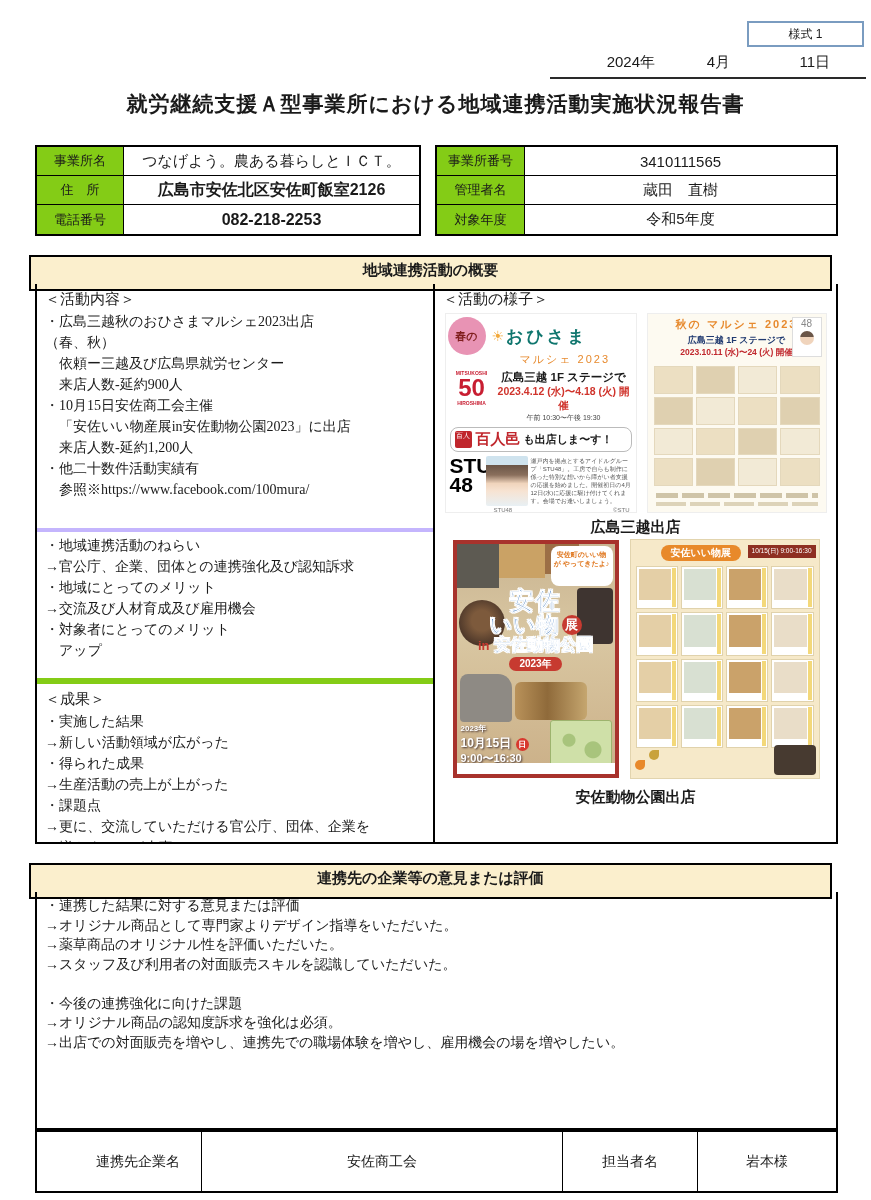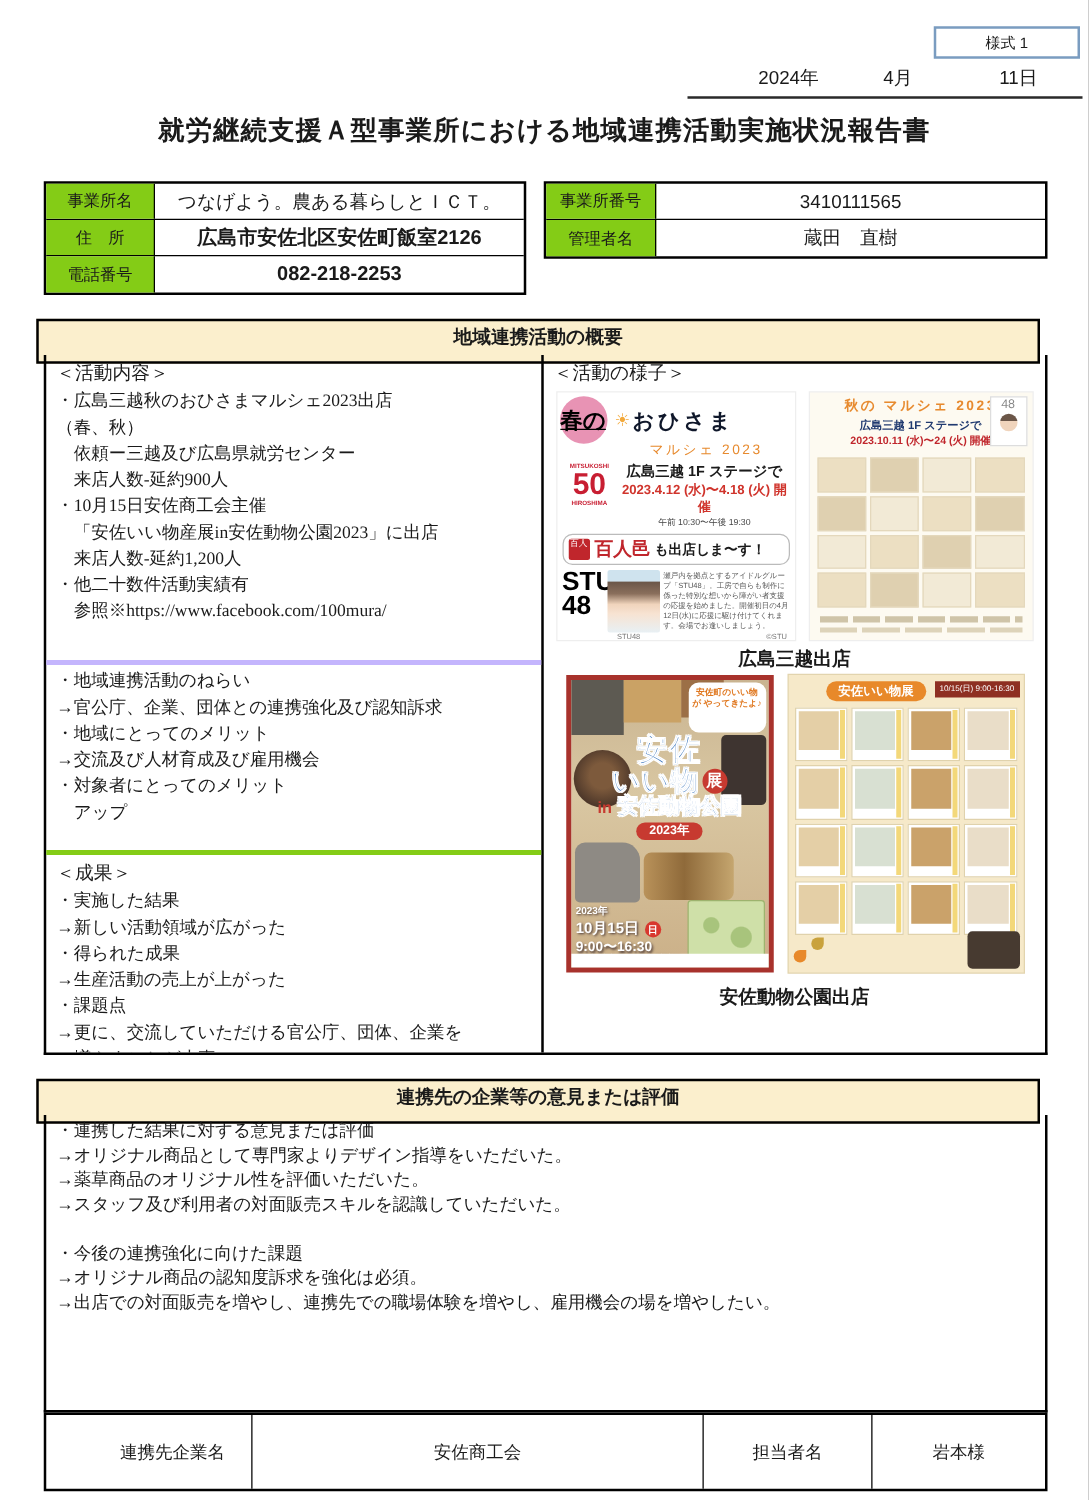--- a/index.html
+++ b/index.html
@@ -38,39 +38,39 @@
 
   
   .band { position:absolute; left:29px; width:803px; height:36px; background:#fbefcd;
     border:2px solid #000; text-align:center; font-size:15px; font-weight:bold; line-height:26px; }
   #overview-band { top:255px; }
   #overview-box { position:absolute; left:35px; top:284px; width:803px; height:560px;
     border:2px solid #000; border-top:none; display:flex; }
   #overview-left { width:398px; border-right:2px solid #000; display:flex; flex-direction:column; }
   .ov-sec { padding:3px 8px 0 8px; overflow:hidden; }
   #sec-activity { height:248px; border-bottom:4px solid #c4b5fd; }
-  #sec-aim      { height:152px; border-bottom:4px solid #84cc16; }
+  #sec-aim      { height:152px; border-bottom:6px solid #84cc16; }
   #sec-results  { flex:1; }
   .sec-heading { font-size:15px; line-height:24px; }
   .ln { font-size:14px; line-height:21px; white-space:pre-wrap; min-height:21px; }
   #overview-right { flex:1; padding:3px 8px; }
 
   
   #flyer-row, #poster-row { display:flex; justify-content:center; gap:12px; margin-top:3px; }
   .photo-caption { text-align:center; font-weight:bold; font-size:15px; margin-top:6px; }
   #caption-zoo { margin-top:10px; }
 
   
   #spring-flyer { width:190px; height:198px; background:#fff; position:relative;
     box-shadow:0 0 0 1px #eee; font-family:"Liberation Sans",sans-serif; overflow:hidden; }
   #sf-top { display:flex; align-items:center; padding:3px 2px 0 2px; }
-  #sf-season { width:38px; height:38px; border-radius:50%; background:#e893b4; color:#000000;
-    font-size:18px; font-weight:bold; display:flex; align-items:center; justify-content:center; flex:none;text-decoration:underline; }
+  #sf-season { width:38px; height:38px; border-radius:50%; background:#e893b4; color:#7f1d1d;
+    font-size:11px; font-weight:bold; display:flex; align-items:center; justify-content:center; flex:none; }
   #sf-sun { color:#f2a93c; font-size:14px; margin:0 2px 0 6px; }
-  #sf-brand { color:#0f172a; font-weight:bold; font-size:17px; letter-spacing:3px; }
+  #sf-brand { color:#0f766e; font-weight:bold; font-size:17px; letter-spacing:3px; }
   #sf-brand-sub { color:#e78a2e; font-size:11px; letter-spacing:2px; margin-left:74px; margin-top:-3px; }
   #sf-mid { display:flex; margin-top:3px; padding:0 3px; }
   #sf-logo { width:46px; flex:none; color:#c81e32; text-align:center; }
   #sf-logo .t { font-size:5px; letter-spacing:0; font-weight:bold; }
   #sf-logo .n { font-size:24px; font-weight:bold; line-height:24px; }
   #sf-mid-text { flex:1; text-align:center; }
   #sf-venue { font-size:11.5px; font-weight:bold; }
   #sf-dates { font-size:10.5px; font-weight:bold; color:#d0342c; }
   #sf-hours { font-size:7px; color:#444; }
   #sf-shop { margin:4px 4px 0 4px; border:1px solid #bbb; border-radius:8px; display:flex;
@@ -220,20 +220,24 @@
 
   <div id="info-right" class="info-table">
     <div class="info-row">
       <div class="info-label">事業所番号</div>
       <div class="info-value">3410111565</div>
     </div>
     <div class="info-row">
       <div class="info-label">管理者名</div>
       <div class="info-value">蔵田　直樹</div>
     </div>
+    <div class="info-row">
+      <div class="info-label">対象年度</div>
+      <div class="info-value">令和5年度</div>
+    </div>
   </div>
 
   <div id="overview-band" class="band">地域連携活動の概要</div>
   <div id="overview-box">
     <div id="overview-left">
 
       <div id="sec-activity" class="ov-sec">
         <div class="sec-heading">＜活動内容＞</div>
         <div class="ln serif">・広島三越秋のおひさまマルシェ2023出店</div>
         <div class="ln serif">（春、秋）</div>

